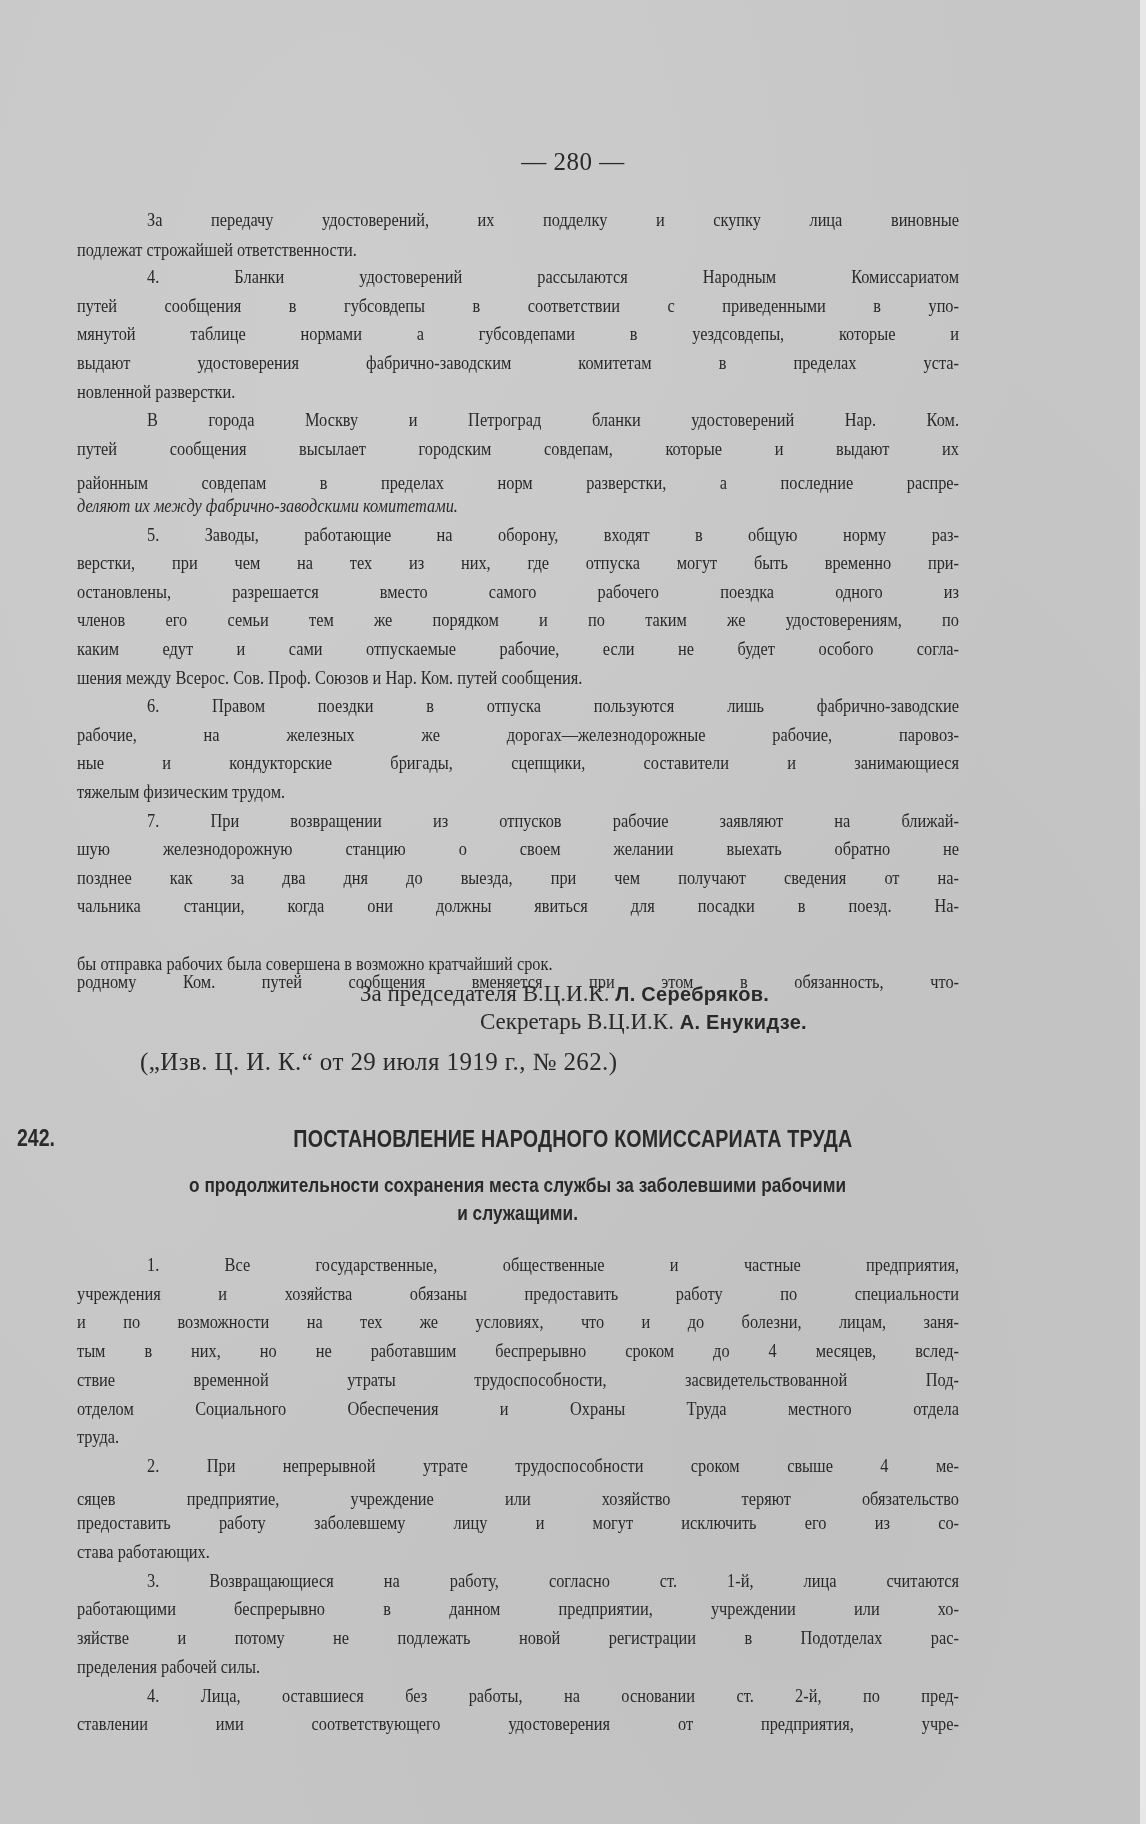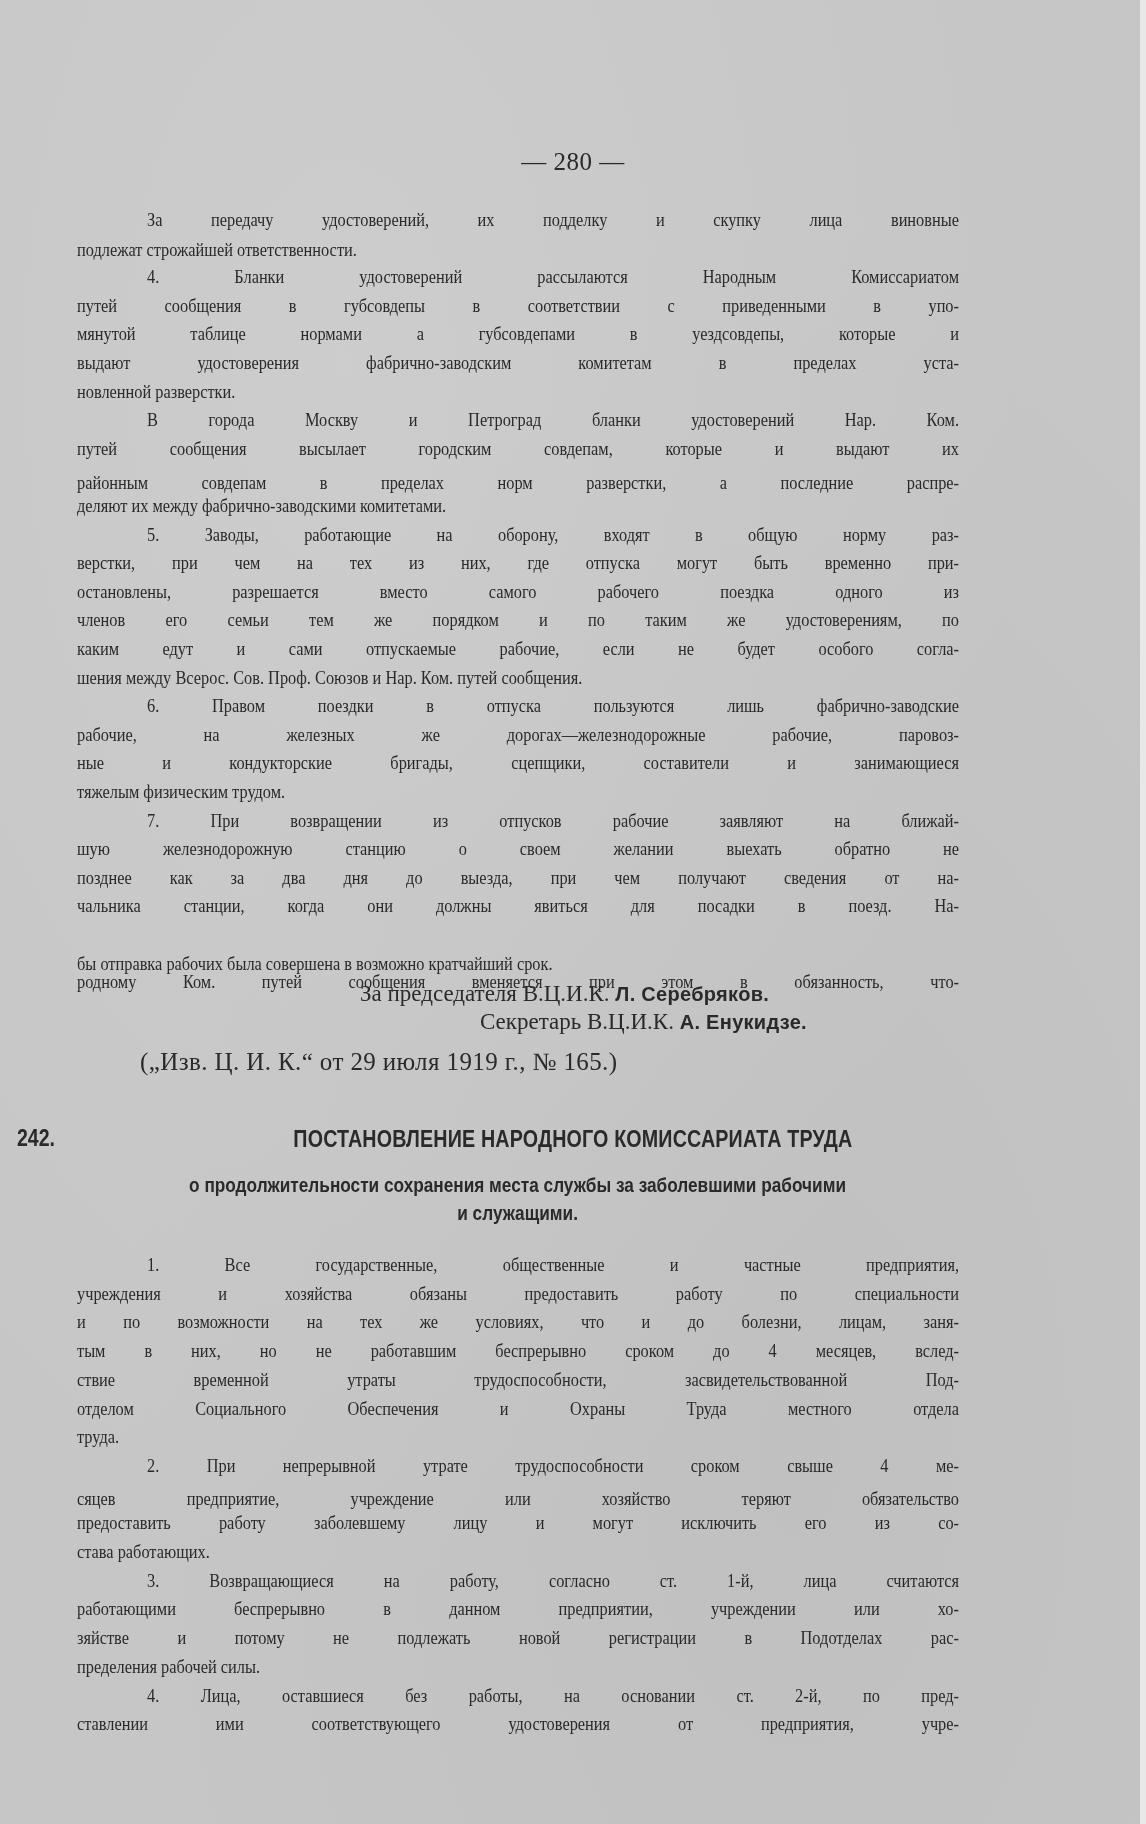--- a/index.html
+++ b/index.html
@@ -120,21 +120,21 @@
     <div class="line indent" style="top: 206px;"><span class="cond" style="width: 944.186px;">За передачу удостоверений, их подделку и скупку лица виновные</span></div>
     <div class="line last" style="top: 236px;"><span class="cond" style="width: 1025.58px;">подлежат строжайшей ответственности.</span></div>
     <div class="line indent" style="top: 263.2px;"><span class="cond" style="width: 944.186px;">4. Бланки удостоверений рассылаются Народным Комиссариатом</span></div>
     <div class="line" style="top: 291.8px;"><span class="cond" style="width: 1025.58px;">путей сообщения в губсовдепы в соответствии с приведенными в упо-</span></div>
     <div class="line" style="top: 320.4px;"><span class="cond" style="width: 1025.58px;">мянутой таблице нормами а губсовдепами в уездсовдепы, которые и</span></div>
     <div class="line" style="top: 349px;"><span class="cond" style="width: 1025.58px;">выдают удостоверения фабрично-заводским комитетам в пределах уста-</span></div>
     <div class="line last" style="top: 377.6px;"><span class="cond" style="width: 1025.58px;">новленной разверстки.</span></div>
     <div class="line indent" style="top: 406.2px;"><span class="cond" style="width: 944.186px;">В города Москву и Петроград бланки удостоверений Нар. Ком.</span></div>
     <div class="line" style="top: 434.8px;"><span class="cond" style="width: 1025.58px;">путей сообщения высылает городским совдепам, которые и выдают их</span></div>
     <div class="line" style="top: 463.4px; margin-top: 6px;"><span class="cond" style="width: 1025.58px;">районным совдепам в пределах норм разверстки, а последние распре-</span></div>
-    <div class="line last" style="top: 492px;"><span class="cond" style="width: 1025.58px;">деляют их между фабрично-заводскими комитетами.</span></div>
+    <div class="line last" style="top: 492px; font-style: italic;"><span class="cond" style="width: 1025.58px;">деляют их между фабрично-заводскими комитетами.</span></div>
     <div class="line indent" style="top: 520.6px;"><span class="cond" style="width: 944.186px;">5. Заводы, работающие на оборону, входят в общую норму раз-</span></div>
     <div class="line" style="top: 549.2px;"><span class="cond" style="width: 1025.58px;">верстки, при чем на тех из них, где отпуска могут быть временно при-</span></div>
     <div class="line" style="top: 577.8px;"><span class="cond" style="width: 1025.58px;">остановлены, разрешается вместо самого рабочего поездка одного из</span></div>
     <div class="line" style="top: 606.4px;"><span class="cond" style="width: 1025.58px;">членов его семьи тем же порядком и по таким же удостоверениям, по</span></div>
     <div class="line" style="top: 635px;"><span class="cond" style="width: 1025.58px;">каким едут и сами отпускаемые рабочие, если не будет особого согла-</span></div>
     <div class="line last" style="top: 663.6px;"><span class="cond" style="width: 1025.58px;">шения между Всерос. Сов. Проф. Союзов и Нар. Ком. путей сообщения.</span></div>
     <div class="line indent" style="top: 692.2px;"><span class="cond" style="width: 944.186px;">6. Правом поездки в отпуска пользуются лишь фабрично-заводские</span></div>
     <div class="line" style="top: 720.8px;"><span class="cond" style="width: 1025.58px;">рабочие, на железных же дорогах—железнодорожные рабочие, паровоз-</span></div>
     <div class="line" style="top: 749.4px;"><span class="cond" style="width: 1025.58px;">ные и кондукторские бригады, сцепщики, составители и занимающиеся</span></div>
     <div class="line last" style="top: 778px;"><span class="cond" style="width: 1025.58px;">тяжелым физическим трудом.</span></div>
@@ -148,21 +148,21 @@
 
 <div class="sig" style="left:360px; top:980px;">
   <span>За председателя В.Ц.И.К.</span>
   <span class="name">Л. Серебряков.</span>
 </div>
 <div class="sig" style="left:480px; top:1008px;">
   <span>Секретарь В.Ц.И.К.</span>
   <span class="name">А. Енукидзе.</span>
 </div>
 
-<div class="source">(„Изв. Ц. И. К.“ от 29 июля 1919 г., № 165.)</div>
+<div class="source">(„Изв. Ц. И. К.“ от 29 июля 1919 г., № 262.)</div>
 
 <div class="doc-number">242.</div>
 <div class="doc-title">
   <span>ПОСТАНОВЛЕНИЕ НАРОДНОГО КОМИССАРИАТА ТРУДА</span>
 </div>
 <div class="doc-subtitle" style="top:1171px;">
   <span>о продолжительности сохранения места службы за заболевшими рабочими</span>
 </div>
 <div class="doc-subtitle" style="top:1199px;">
   <span>и служащими.</span>

